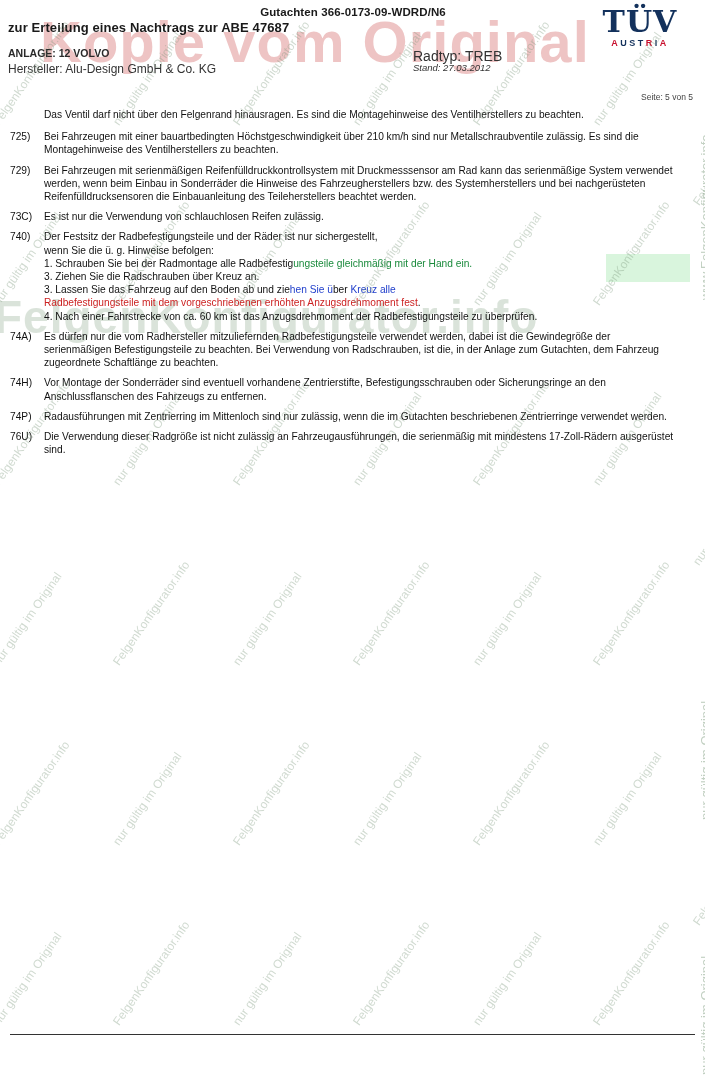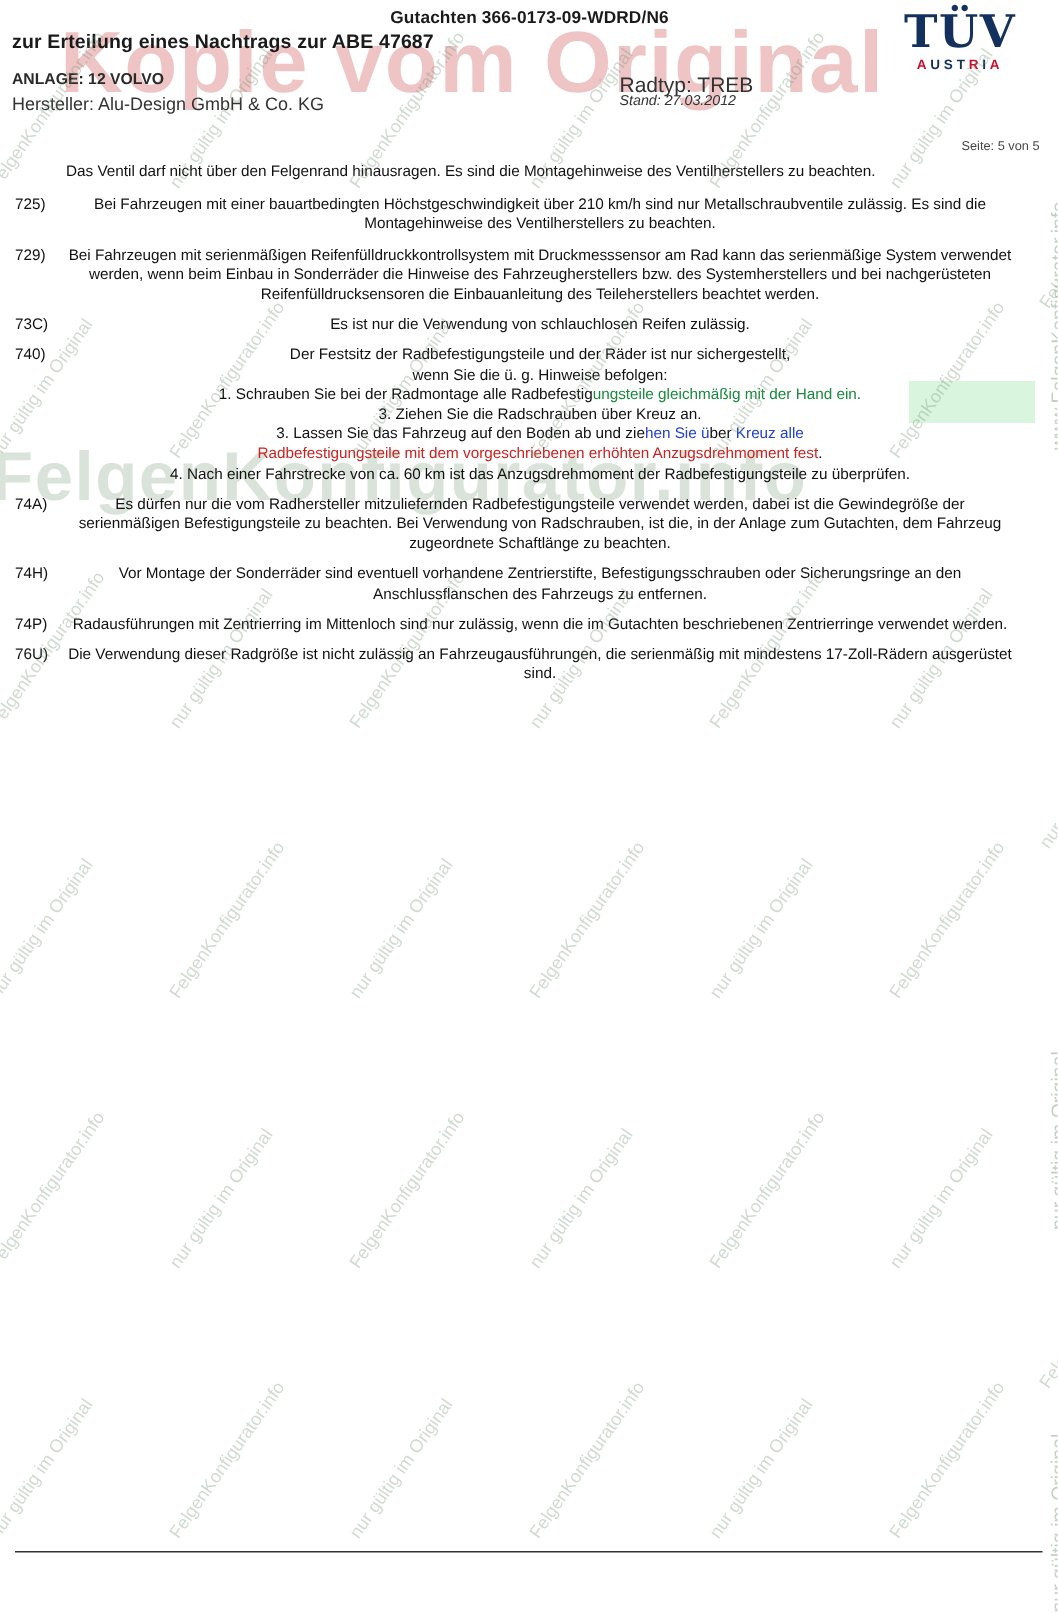--- a/index.html
+++ b/index.html
@@ -130,21 +130,20 @@
   }
   .para .code {
     width: 34px;
     flex: 0 0 34px;
     font-size: 10.2px;
     color: #111111;
   }
   .para .body {
     flex: 1 1 auto;
     padding-right: 14px;
-    text-align: center;
   }
   .first-para {
     margin-left: 34px;
     width: 606px;
     margin-bottom: 9px;
   }
   .sub-line { display: block; }
 
   
   .green { color: #1a8a3c; }

